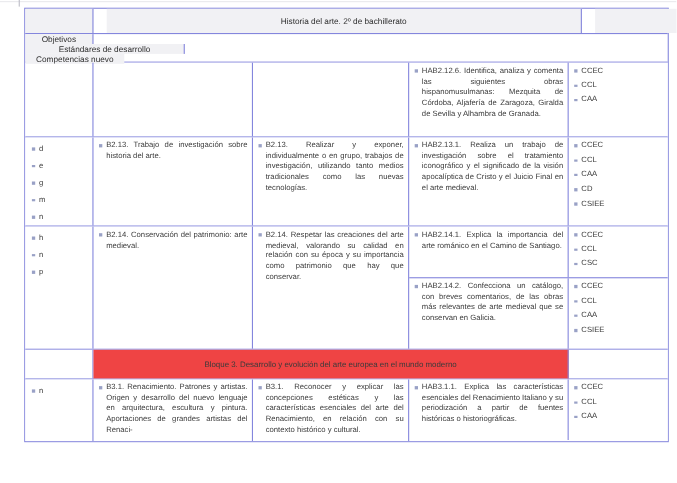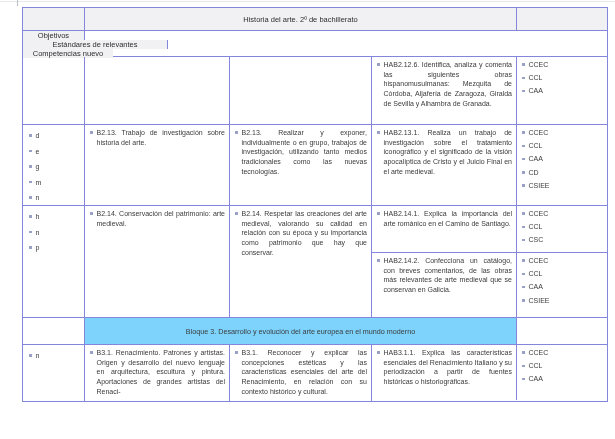--- a/index.html
+++ b/index.html
@@ -19,26 +19,26 @@
   .cell{box-sizing:border-box;border-right:1px solid #8486dd;overflow:hidden;position:relative;}
   .cell.lastc{border-right:none;}
   .c1{width:62px;flex:none;}
   .c2{width:145px;flex:none;}
   .c3{width:142px;flex:none;}
   .c4{width:145px;flex:none;}
   .c5{width:90px;flex:none;}
   .cm{width:432px;flex:none;}
   .hd{background:#f1f1f4;display:flex;align-items:center;justify-content:center;
       text-align:center;font-size:7.5px;color:#2e2e2e;}
-  .title-row{height:23px;}
+  .title-row{height:23px;gap:12px;}
   .head-row{height:26px;flex-direction:column;}
   .tbody{display:flex;flex-direction:column;flex:none;}
   .body-row{background:#ffffff;}
   .section-cell{display:flex;align-items:center;justify-content:center;text-align:right;
-      font-size:7.2px;background:#7dd3fc;}
+      font-size:7.2px;background:#ef4444;}
   .subgroup{width:235px;flex:none;display:flex;flex-direction:column;box-sizing:border-box;}
   .subrow{display:flex;box-sizing:border-box;border-bottom:1px solid #8486dd;flex:none;}
   .subrow.lastsub{border-bottom:none;}
   .listcell{padding:3px 4px 0 4px;}
   .listcell.obj{padding-top:6px;padding-left:5px;}
   .item{display:flex;align-items:flex-start;margin:0 0 0 0;}
   .item .bullet{width:2.5px;height:2.5px;background:#99a1c6;flex:none;margin:3.4px 4px 0 1px;}
   .item .txt{flex:1;line-height:9.7px;text-align:justify;}
   .item.obj-item{margin-bottom:5.8px;}
   .item.obj-item .txt{text-align:left;}
@@ -52,21 +52,21 @@
 <div class="crop-tick"></div>
 
 <div class="table">
   <div class="row title-row">
     <div class="cell c1 hd"></div>
     <div class="cell cm hd">Historia del arte. 2º de bachillerato</div>
     <div class="cell c5 hd lastc"></div>
   </div>
   <div class="row head-row">
     <div class="cell c1 hd">Objetivos</div>
-    <div class="cell c4 hd">Estándares de relevantes</div>
+    <div class="cell c4 hd">Estándares de desarrollo</div>
     <div class="cell c5 hd lastc">Competencias nuevo</div>
   </div>
   <div class="tbody">
       <div class="row body-row" style="height: 68px;">
         <div class="cell c1 listcell obj"></div>
         <div class="cell c2 listcell"></div>
         <div class="cell c3 listcell"></div>
         <div class="subgroup">
           <div class="subrow lastsub" style="height: 67px;">
             <div class="cell c4 listcell">

